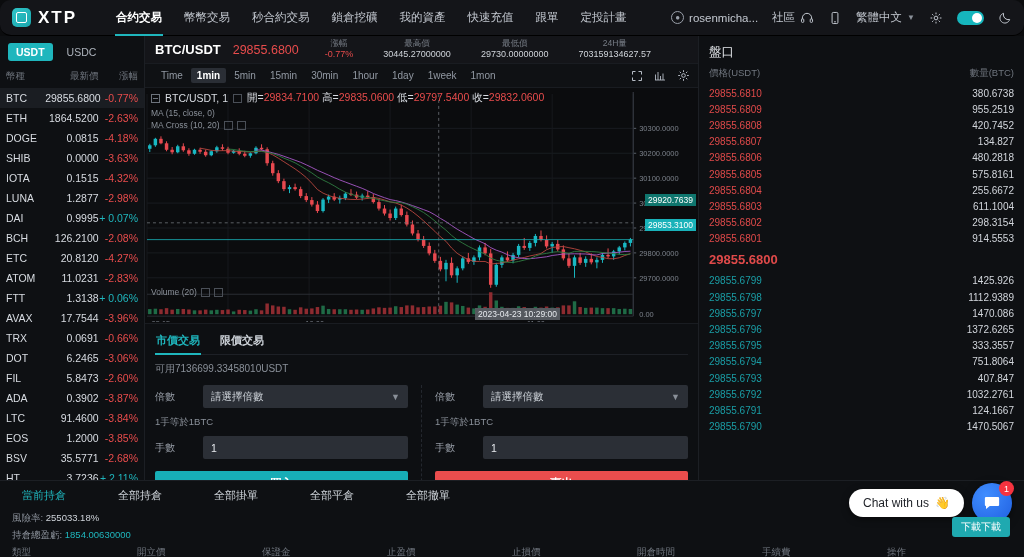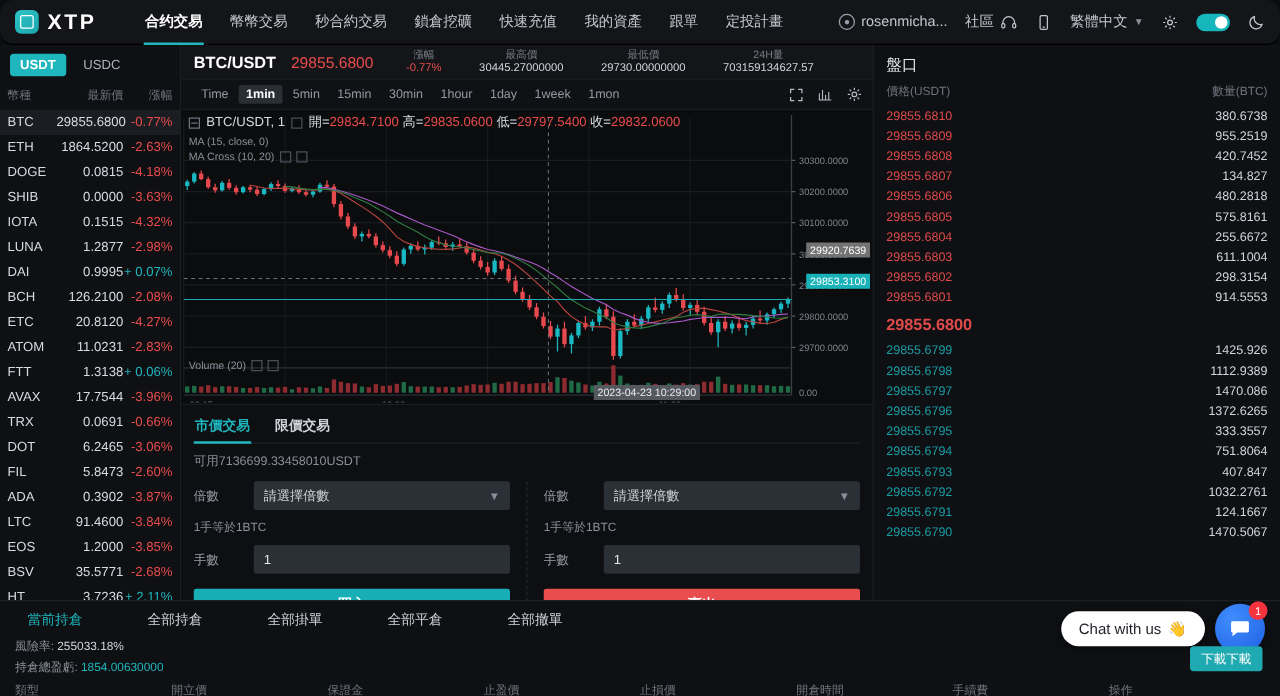--- a/index.html
+++ b/index.html
@@ -121,21 +121,21 @@
   .leg2 { font-size: 8.5px; color: #8a9099; margin-top: 3px; }
   .leg3 { font-size: 8.5px; color: #8a9099; margin-top: 2px; display:flex; align-items:center; gap:4px;}
   .svg-chart { position: absolute; inset: 0; }
   .vol-label {
     position: absolute; left: 6px; bottom: 26px; font-size: 8.5px; color: #8a9099;
     display: flex; align-items: center; gap: 4px; z-index: 5;
   }
   .price-tag {
     position: absolute; right: 2px; font-size: 8.5px; padding: 1px 3px; color: #fff; z-index: 6;
   }
-  .price-tag.cross { background: #737373; }
+  .price-tag.cross { background: #0f766e; }
   .price-tag.last { background: #19b2b9; }
   .time-tag {
     position: absolute; font-size: 8.5px; padding: 1px 3px; background: #55595f; color: #e6e9ed; z-index: 6;
   }
 
   
   .order { flex: 1; min-height: 0; background: #0d0f12; border-top: 1px solid #191c21; padding: 6px 10px 0 10px; }
   .otabs { display: flex; gap: 18px; border-bottom: 1px solid #1d2026; }
   .otab { font-size: 11px; color: #cfd4da; font-weight: bold; padding: 3px 1px 6px 1px; cursor: pointer; position: relative; }
   .otab.active { color: #1fb6bd; }
@@ -225,22 +225,22 @@
       <div class="brand-mark">
           <span></span>
         </div>
       <div class="brand-name">XTP</div>
     </div>
     <div class="navitems" id="navitems">
         <div class="navitem active">合约交易</div>
         <div class="navitem">幣幣交易</div>
         <div class="navitem">秒合約交易</div>
         <div class="navitem">鎖倉挖礦</div>
+        <div class="navitem">我的資產</div>
         <div class="navitem">快速充值</div>
-        <div class="navitem">我的資產</div>
         <div class="navitem">跟單</div>
         <div class="navitem">定投計畫</div>
       </div>
 
     <div class="nav-right">
       <div class="nav-right-item">
         <span class="circle-user">●</span>
         <span>rosenmicha...</span>
       </div>
       <div class="nav-right-item">

